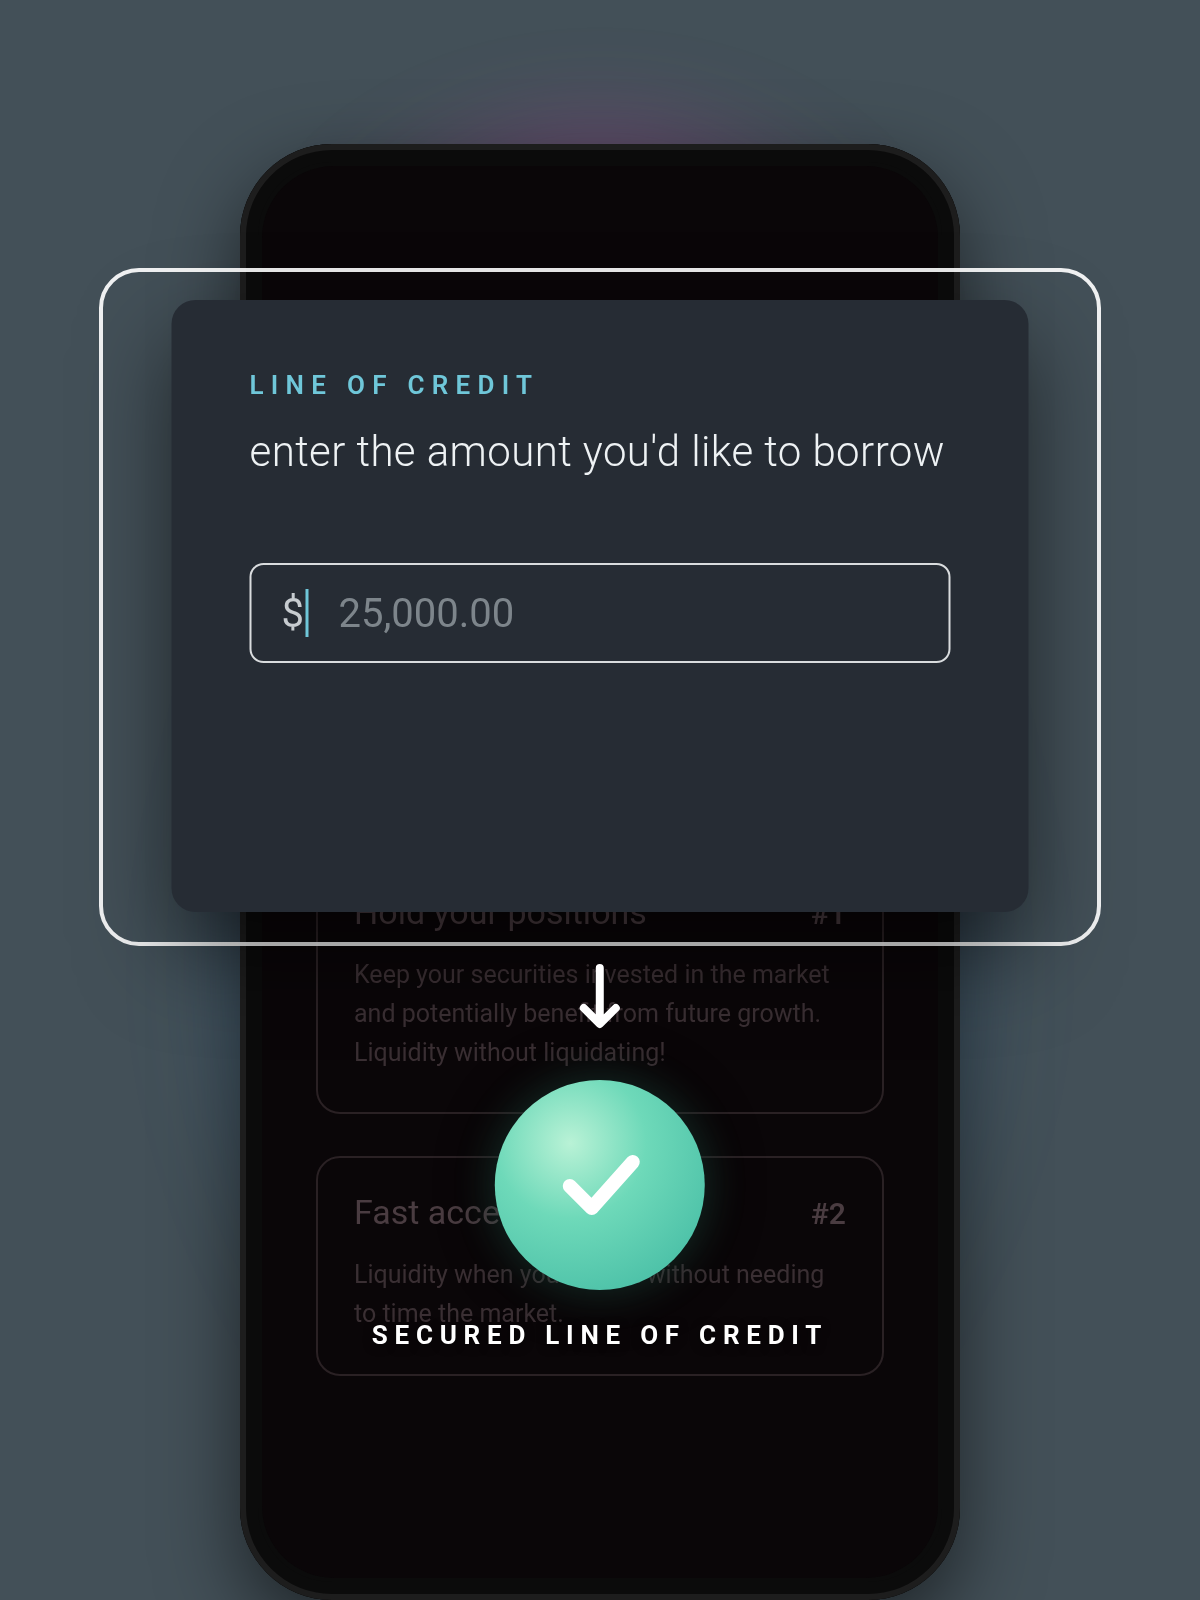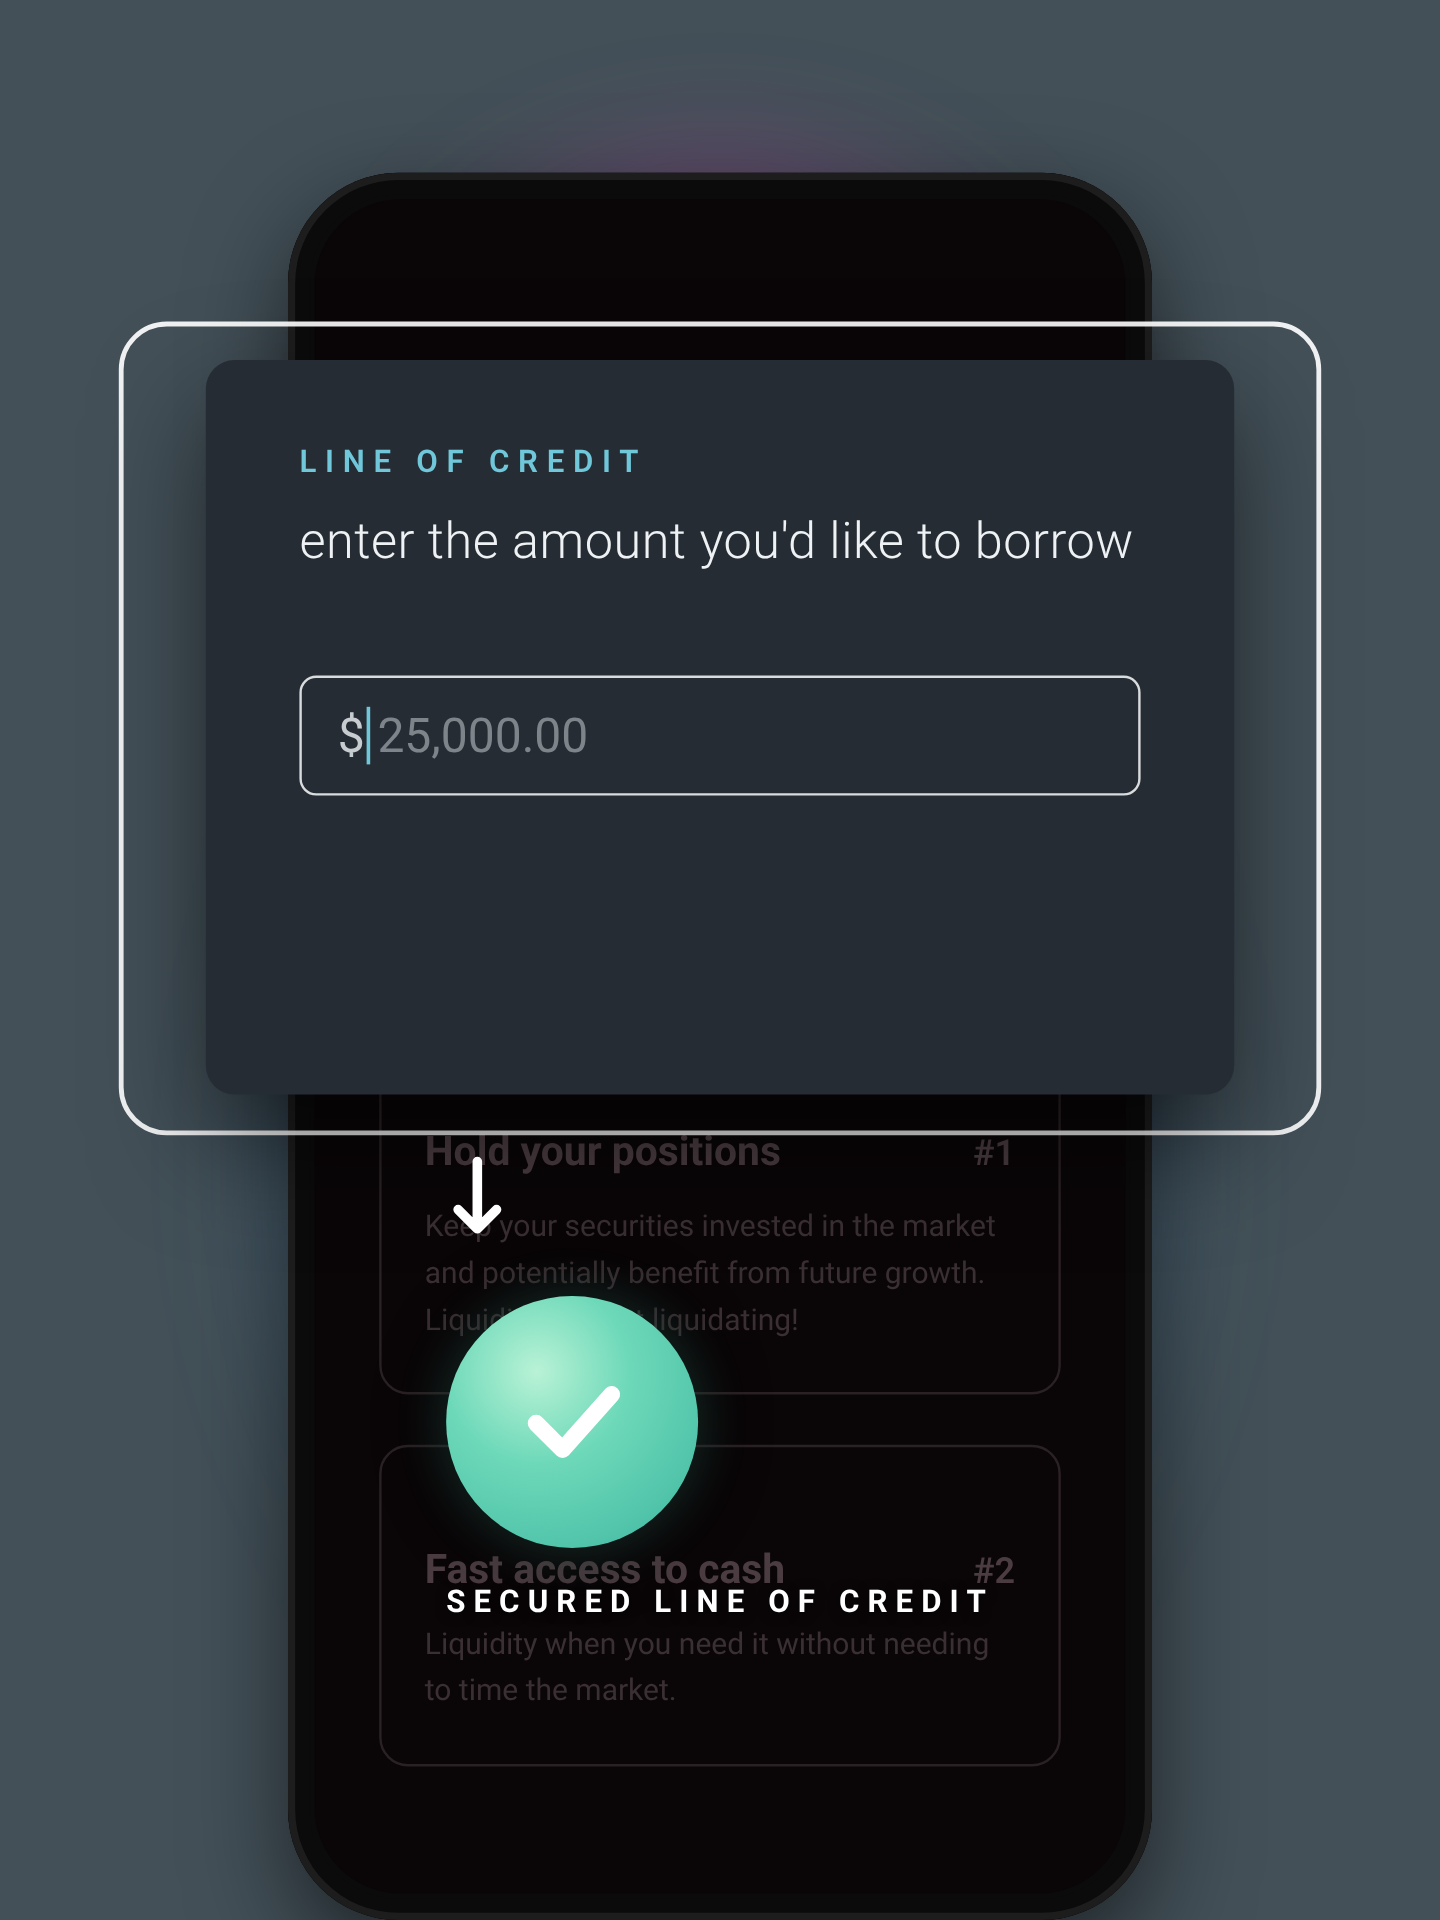--- a/index.html
+++ b/index.html
@@ -67,23 +67,22 @@
     padding: 34px 36px 40px;
   }
   .info-title-row {
     display: flex;
     justify-content: space-between;
     align-items: baseline;
     margin-bottom: 24px;
   }
   .info-title {
     font-size: 34px;
-    font-weight: 700;
+    font-weight: 400;
     color: #4a3c41;
-    margin-top: 48px;
   }
   .info-rank {
     font-size: 30px;
     font-weight: 600;
     color: #4a3c41;
   }
   .info-body {
     font-size: 25px;
     line-height: 1.55;
     color: #3a2f33;
@@ -144,31 +143,32 @@
     margin-right: 2px;
   }
   .caret {
     width: 2.5px;
     height: 48px;
     background: #6fc7d9;
     margin-right: 6px;
   }
   .placeholder {
     color: #7d858b;
+    margin-left: 24px;
   }
 
   
   .flow {
     position: absolute;
     top: 962px;
     left: 50%;
     transform: translateX(-50%);
     display: flex;
     flex-direction: column;
-    align-items: flex-start;
+    align-items: center;
   }
   .arrow {
     color: #fff;
   }
   .check-circle {
     margin-top: 42px;
     width: 210px;
     height: 210px;
     border-radius: 50%;
     background: radial-gradient(circle at 36% 30%, #b9f2d6 0%, #6ed9b9 38%, #3db6a0 100%);

